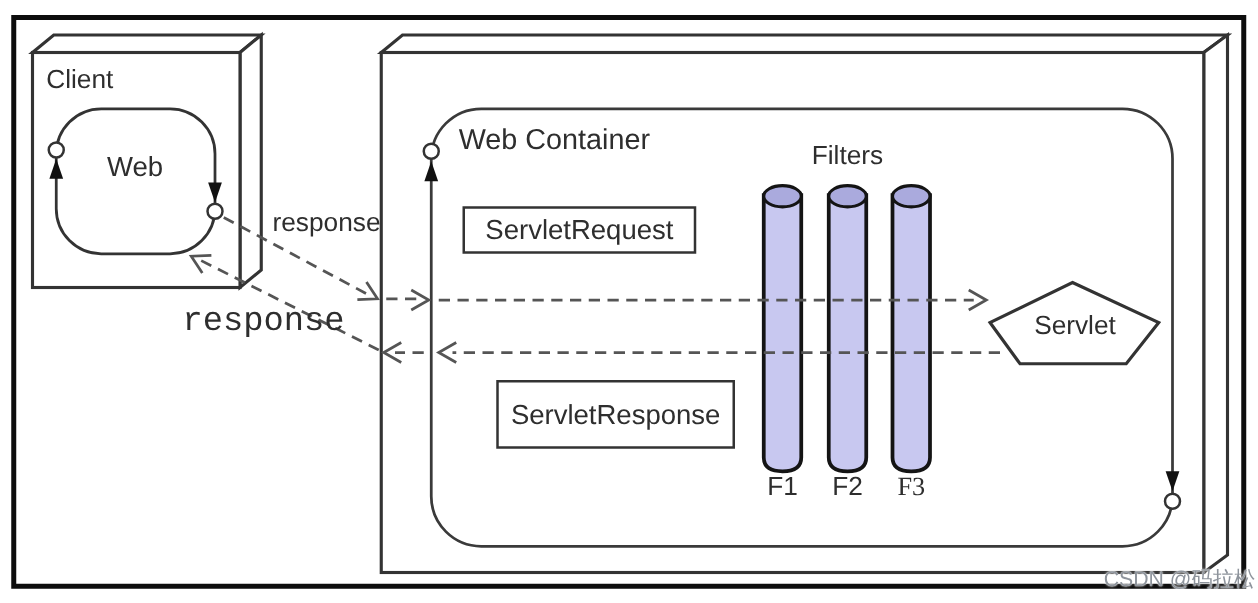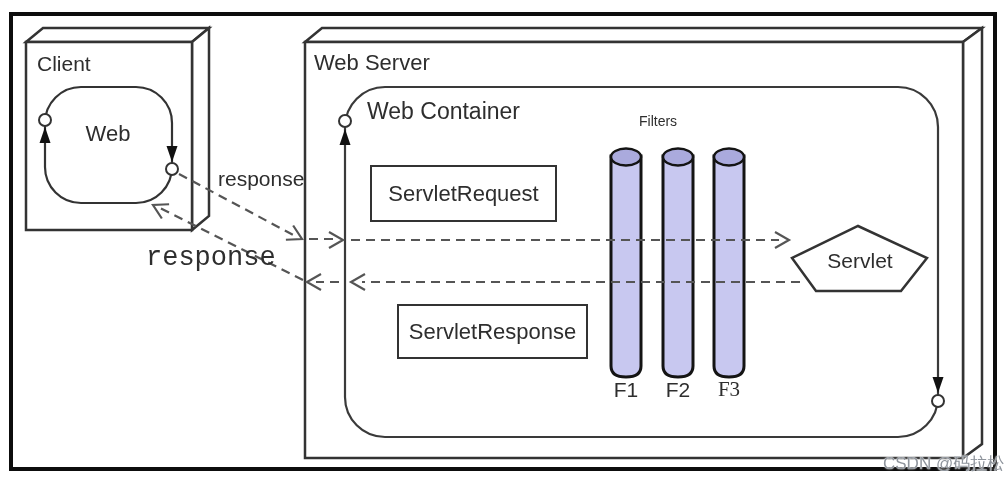--- a/index.html
+++ b/index.html
@@ -16,30 +16,30 @@
     position:absolute; color:#2e2e2e; white-space:nowrap; line-height:1;
     font-family:"Liberation Sans", sans-serif;
   }
   .client-title   { left:37px;  top:53px;  font-size:21px; }
   .server-title   { left:314px; top:52px;  font-size:22px; }
   .container-title{ left:367px; top:100px; font-size:23px; }
   .browser-label  { left:58px;  top:121px; width:100px; text-align:center;
                     font-size:22px; line-height:26px; }
   .request-label  { left:218px; top:168px; font-size:21px; }
   .response-label { left:146px; top:245px; font-size:27px;font-family:Liberation Mono, monospace; }
-  .filters-title  { left:639px; top:114px; width:78px; font-size:14px; }
+  .filters-title  { left:639px; top:114px; width:78px; text-align:center; font-size:21px; }
   .f-label        { top:379px;  width:40px; text-align:center; font-size:21px; }
   .f1 { left:606px; } .f2 { left:658px; } .f3 { left:709px;font-family:Liberation Serif, serif; }
   .servlet-label  { left:810px; top:250px; width:100px; text-align:center; font-size:21px; }
   .objbox {
     position:absolute; border:2px solid #333333; background:#ffffff;
     display:flex; align-items:center; justify-content:center;
     font-size:22px; color:#2e2e2e; box-sizing:border-box;
   }
-  .reqbox { left:370px; top:165px; width:187px; height:57px; }
+  .reqbox { left:370px; top:165px; width:187px; height:38px; }
   .resbox { left:371px; top:304px; width:191px; height:55px;margin-left:26px; }
   .watermark {
     left:883px; top:455px; font-size:17px; color:#8e949c;
     text-shadow:0 0 2px rgba(255,255,255,.95), 0 0 1px #ffffff;
   }
 </style>
 </head>
 <body>
 
 <div class="canvas">
@@ -109,21 +109,20 @@
   <div class="lbl client-title">Client</div>
 
   <div class="lbl browser-label">
     <div>Web</div>
   </div>
 
   <div class="lbl request-label">response</div>
 
   <div class="lbl response-label">response</div>
 
-  <div class="lbl server-title">Web Server</div>
 
   <div class="lbl container-title">Web Container</div>
 
   <div class="objbox reqbox">
     <span>ServletRequest</span>
   </div>
 
   <div class="objbox resbox">
     <span>ServletResponse</span>
   </div>

